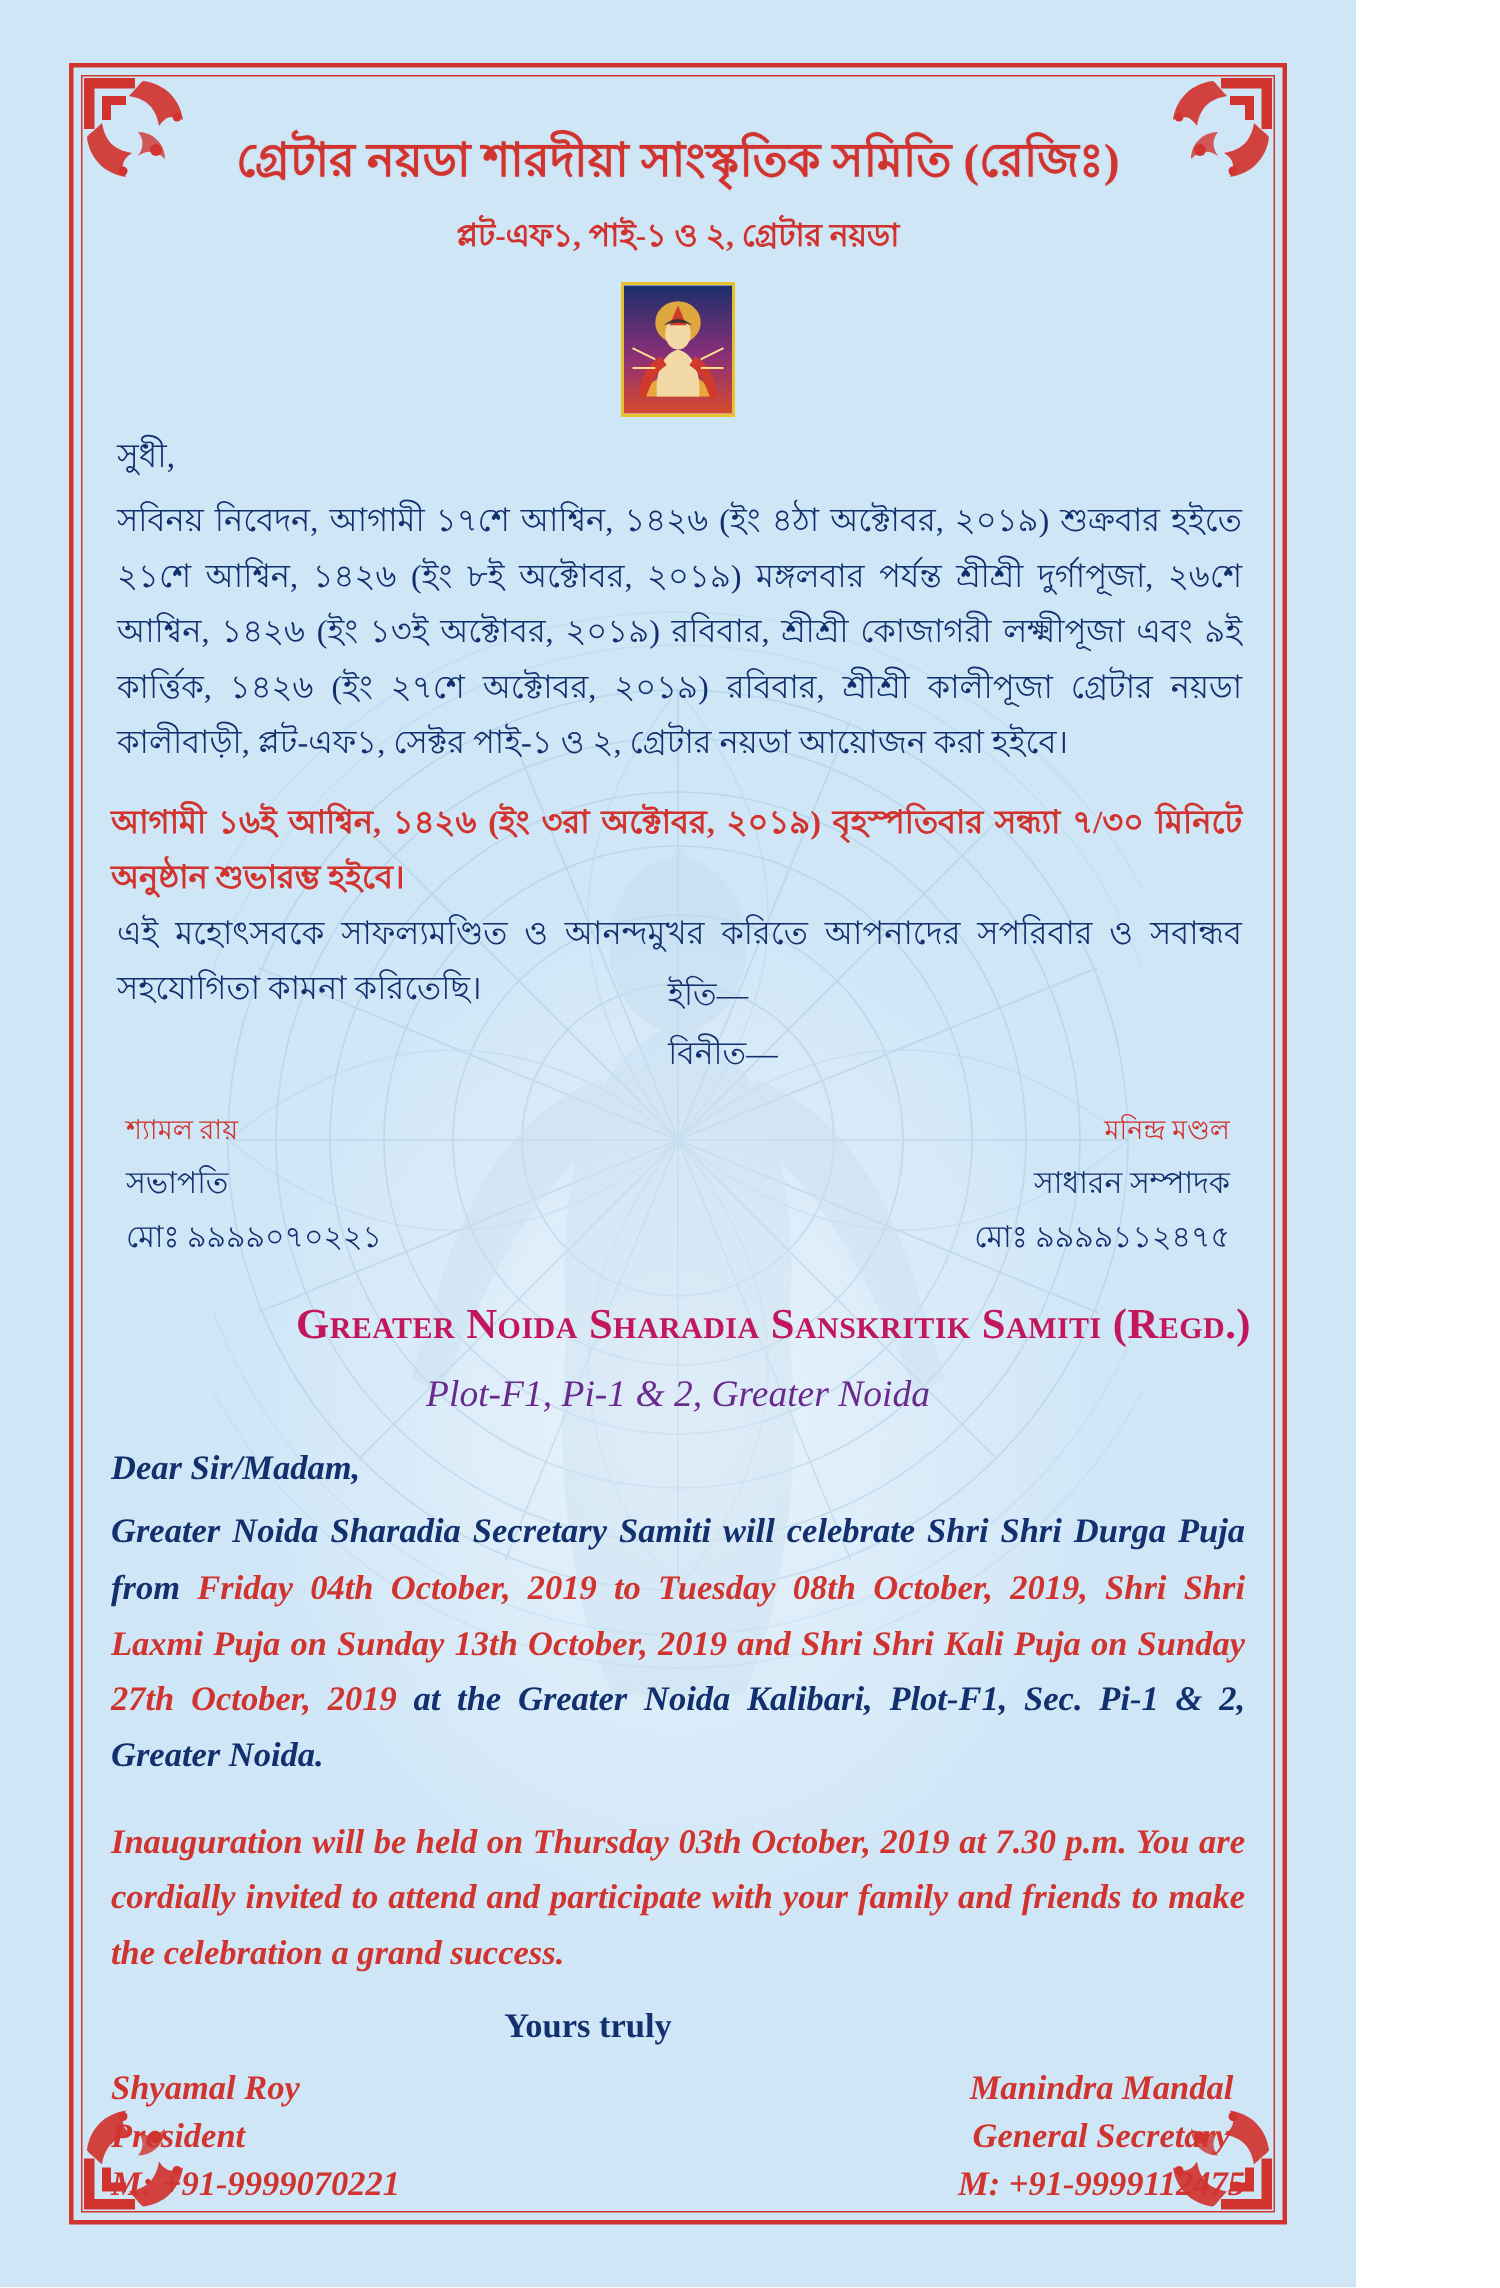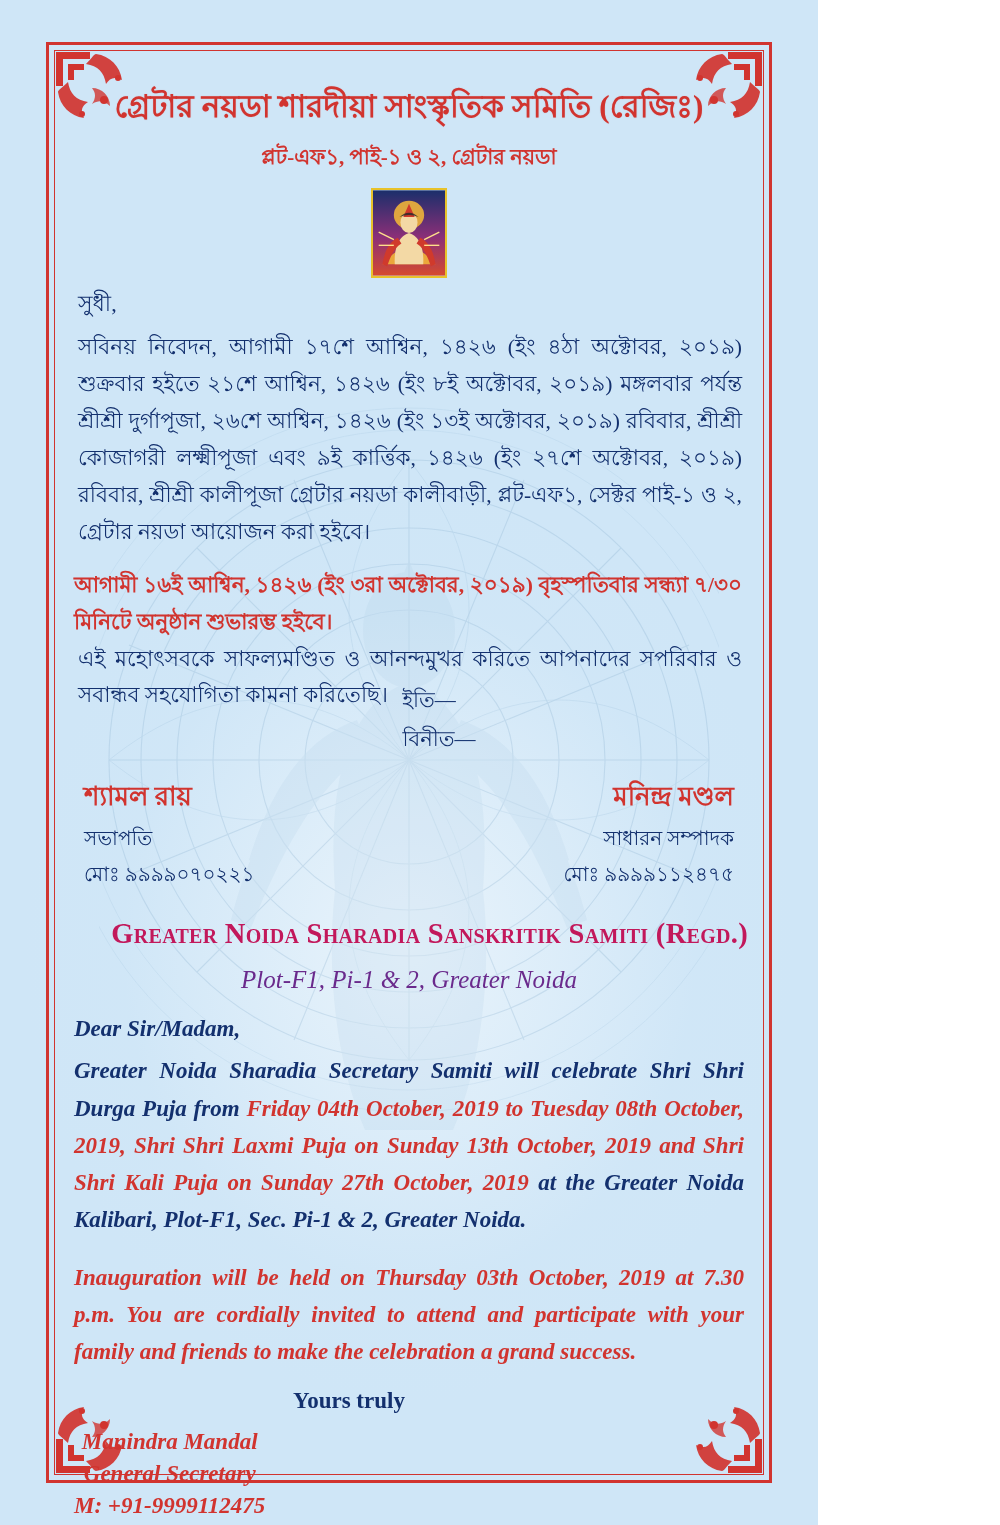--- a/index.html
+++ b/index.html
@@ -8,21 +8,21 @@
     background: #ffffff;
   }
   body {
     width: 1000px;
     height: 1525px;
     font-family: "Liberation Serif", serif;
   }
 
   .invitation-card {
     position: relative;
-    width: 818px;
+    width: 904px;
     height: 1525px;
     box-sizing: border-box;
     background:
       radial-gradient(ellipse 520px 620px at 50% 62%, rgba(255,255,255,0.55) 0%, rgba(214,233,247,0.15) 55%, rgba(198,226,245,0.0) 75%),
       linear-gradient(180deg, #cfe6f7 0%, #cfe6f7 100%);
     overflow: hidden;
   }
 
   
   .watermark {
@@ -151,22 +151,22 @@
   }
 
   .bn-signers {
     display: flex;
     justify-content: space-between;
     margin-top: 18px;
     padding: 0 14px;
   }
   .bn-signer .name {
     color: #d1342f;
-    font-size: 26px;
-    font-weight: bold;
+    font-size: 18px;
+    font-weight: normal;
   }
   .bn-signer .role,
   .bn-signer .phone {
     color: #13306e;
     font-size: 20px;
     margin-top: 3px;
   }
   .bn-signer.right { text-align: right; }
 
   
@@ -393,20 +393,25 @@
     <div class="en-subtitle">Plot-F1, Pi-1 &amp; 2, Greater Noida</div>
     <div class="en-dear">Dear  Sir/Madam,</div>
 
     <div class="en-para"><span>Greater Noida Sharadia Secretary Samiti will celebrate Shri Shri Durga Puja from </span><span class="accent">Friday 04th October, 2019 to Tuesday 08th October, 2019, Shri Shri Laxmi Puja on Sunday 13th October, 2019 and Shri Shri Kali Puja on Sunday 27th October, 2019</span><span> at the Greater Noida Kalibari, Plot-F1, Sec. Pi-1 &amp; 2, Greater Noida.</span></div>
 
     <div class="en-para red">Inauguration will be held on Thursday 03th October, 2019 at 7.30 p.m. You are cordially invited to attend and participate with your family and friends to make the celebration a grand success.</div>
 
     <div class="en-yours">Yours   truly</div>
 
     <div class="en-signers">
+      <div class="en-signer left">
+        <div>Shyamal   Roy</div>
+        <div>President</div>
+        <div>M:  +91-9999070221</div>
+      </div>
       <div class="en-signer right">
         <div>Manindra  Mandal</div>
         <div>General   Secretary</div>
         <div>M:   +91-9999112475</div>
       </div>
     </div>
 
   </div>
 </div>
 

